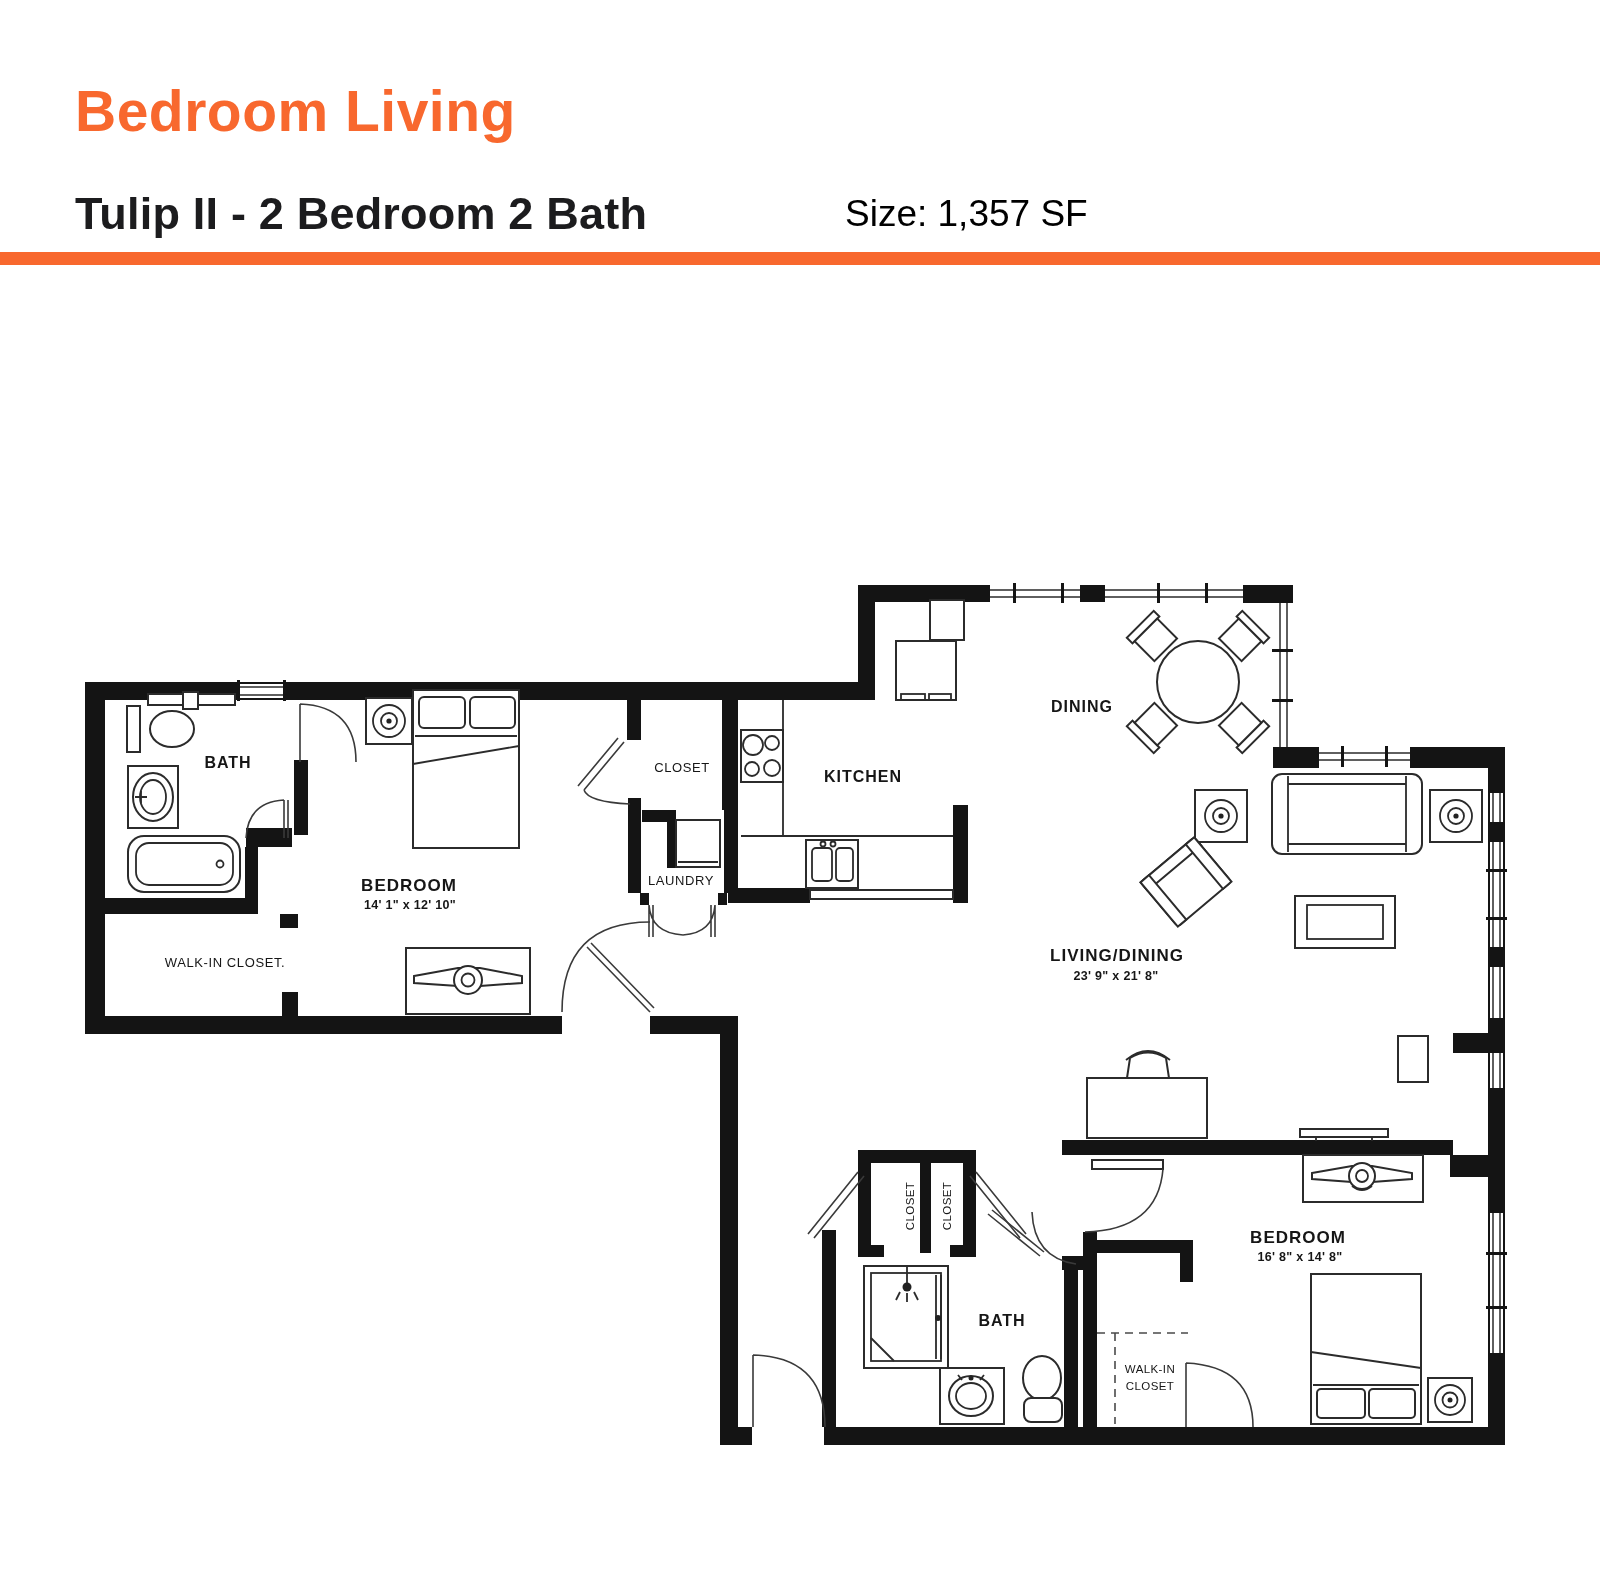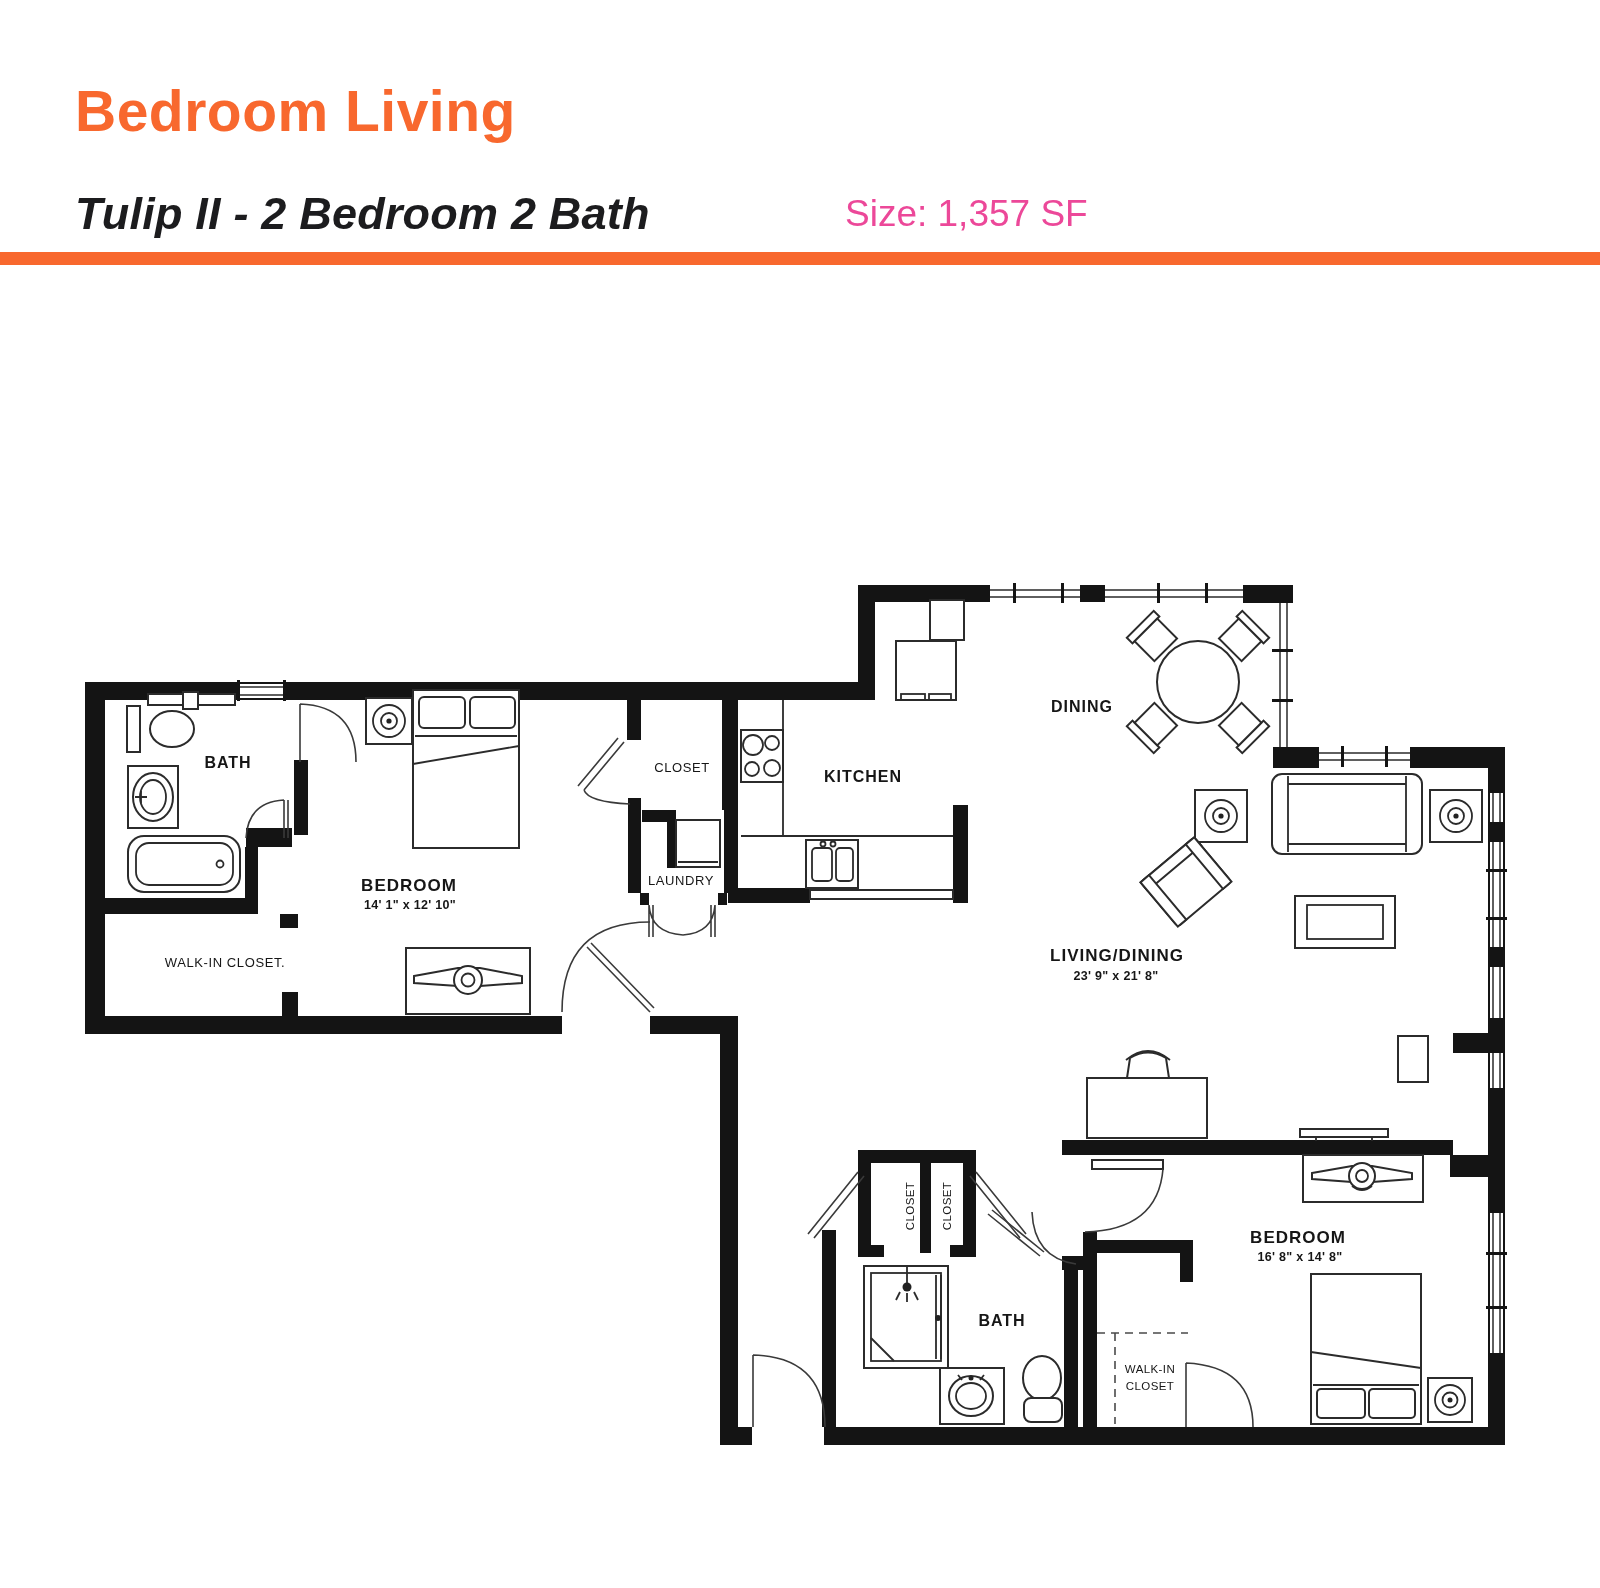--- a/index.html
+++ b/index.html
@@ -7,25 +7,25 @@
     width:1600px;height:1588px;position:relative;background:#ffffff;
     font-family:"Liberation Sans", sans-serif;overflow:hidden;
   }
   .hdr-title{
     position:absolute;left:75px;top:78px;
     font-size:57px;font-weight:700;letter-spacing:.5px;
   }
   .hdr-row{position:absolute;left:0;top:188px;width:1600px;height:52px;}
   .hdr-unit{
     position:absolute;left:75px;top:0;
-    font-size:45px;font-weight:700;color:#1c1c1e;letter-spacing:.2px;font-style:italic;
+    font-size:45px;font-weight:700;color:#1c1c1e;letter-spacing:.2px;
   }
   .hdr-size{
     position:absolute;left:845px;top:5px;
-    font-size:37px;font-weight:400;color:#ec4899;
+    font-size:37px;font-weight:400;color:#000000;
   }
   .hdr-divider{position:absolute;left:0;top:252px;width:1600px;height:13px;}
   svg.plan{position:absolute;left:0;top:0;}
   svg .walls{fill:#141414;stroke:none;}
   svg .furn{fill:#ffffff;stroke:#2b2b2b;stroke-width:2;}
   svg .thin{fill:none;stroke:#2b2b2b;stroke-width:1.8;}
   svg .door{fill:none;stroke:#3a3a3a;stroke-width:1.6;}
   svg .win{fill:#ffffff;stroke:none;}
   svg .winline{stroke:#2b2b2b;stroke-width:1.5;fill:none;}
   svg .tick{fill:#141414;}

